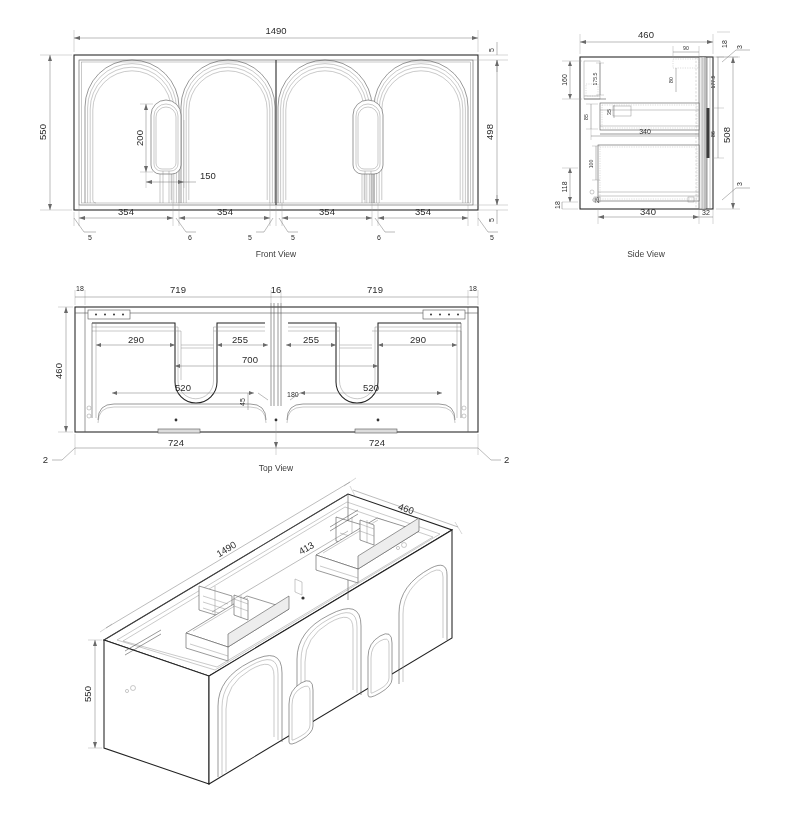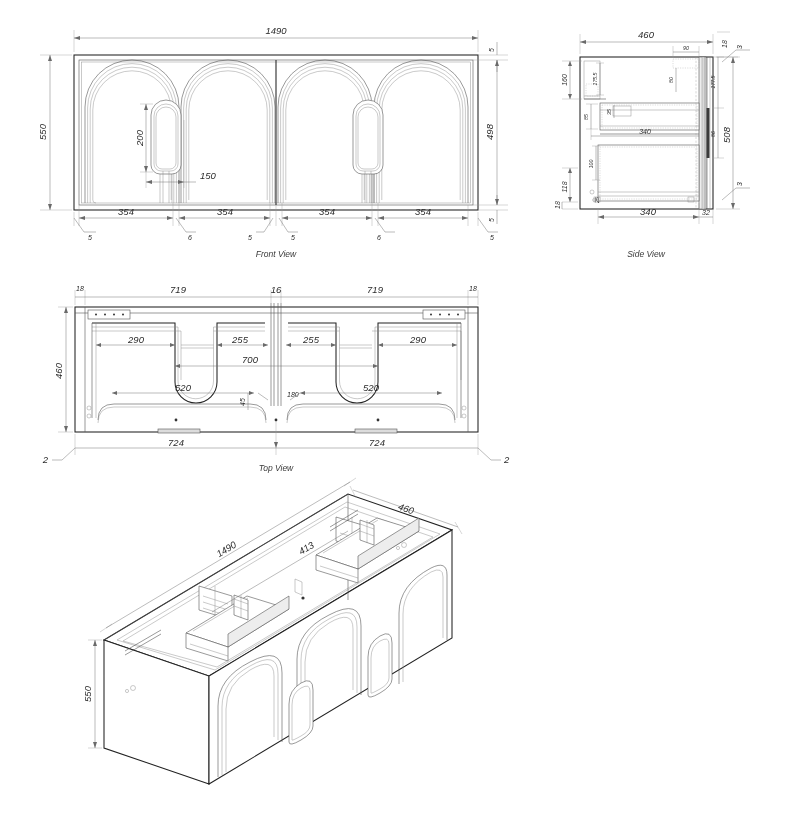--- a/index.html
+++ b/index.html
@@ -2,21 +2,21 @@
 <html><head>
 <meta charset="utf-8">
 <title>Vanity Cabinet Technical Drawing</title>
 <style>
   html,body{margin:0;padding:0;background:#ffffff;}
   body{
     width:796px;height:815px;position:relative;overflow:hidden;
     font-family:"Liberation Sans","DejaVu Sans",sans-serif;
     color:#1a1a1a;
   }
-  .sheet{position:absolute;left:0;top:0;width:796px;height:815px;font-style:italic;}
+  .sheet{position:absolute;left:0;top:0;width:796px;height:815px;}
   svg{display:block;}
   text{font-family:"Liberation Sans","DejaVu Sans",sans-serif;fill:#2b2b2b;}
   .dimtxt{font-size:9.5px;}
   .dimtxt-sm{font-size:7px;}
   .dimtxt-xs{font-size:5.2px;}
   .viewlabel{font-size:8.5px;fill:#3a3a3a;}
   .lnh{stroke:#222;fill:none;stroke-width:1.05;}
   .lnm{stroke:#555;fill:none;stroke-width:0.6;}
   .lnt{stroke:#888;fill:none;stroke-width:0.45;}
   .dim{stroke:#6a6a6a;fill:none;stroke-width:0.45;}

